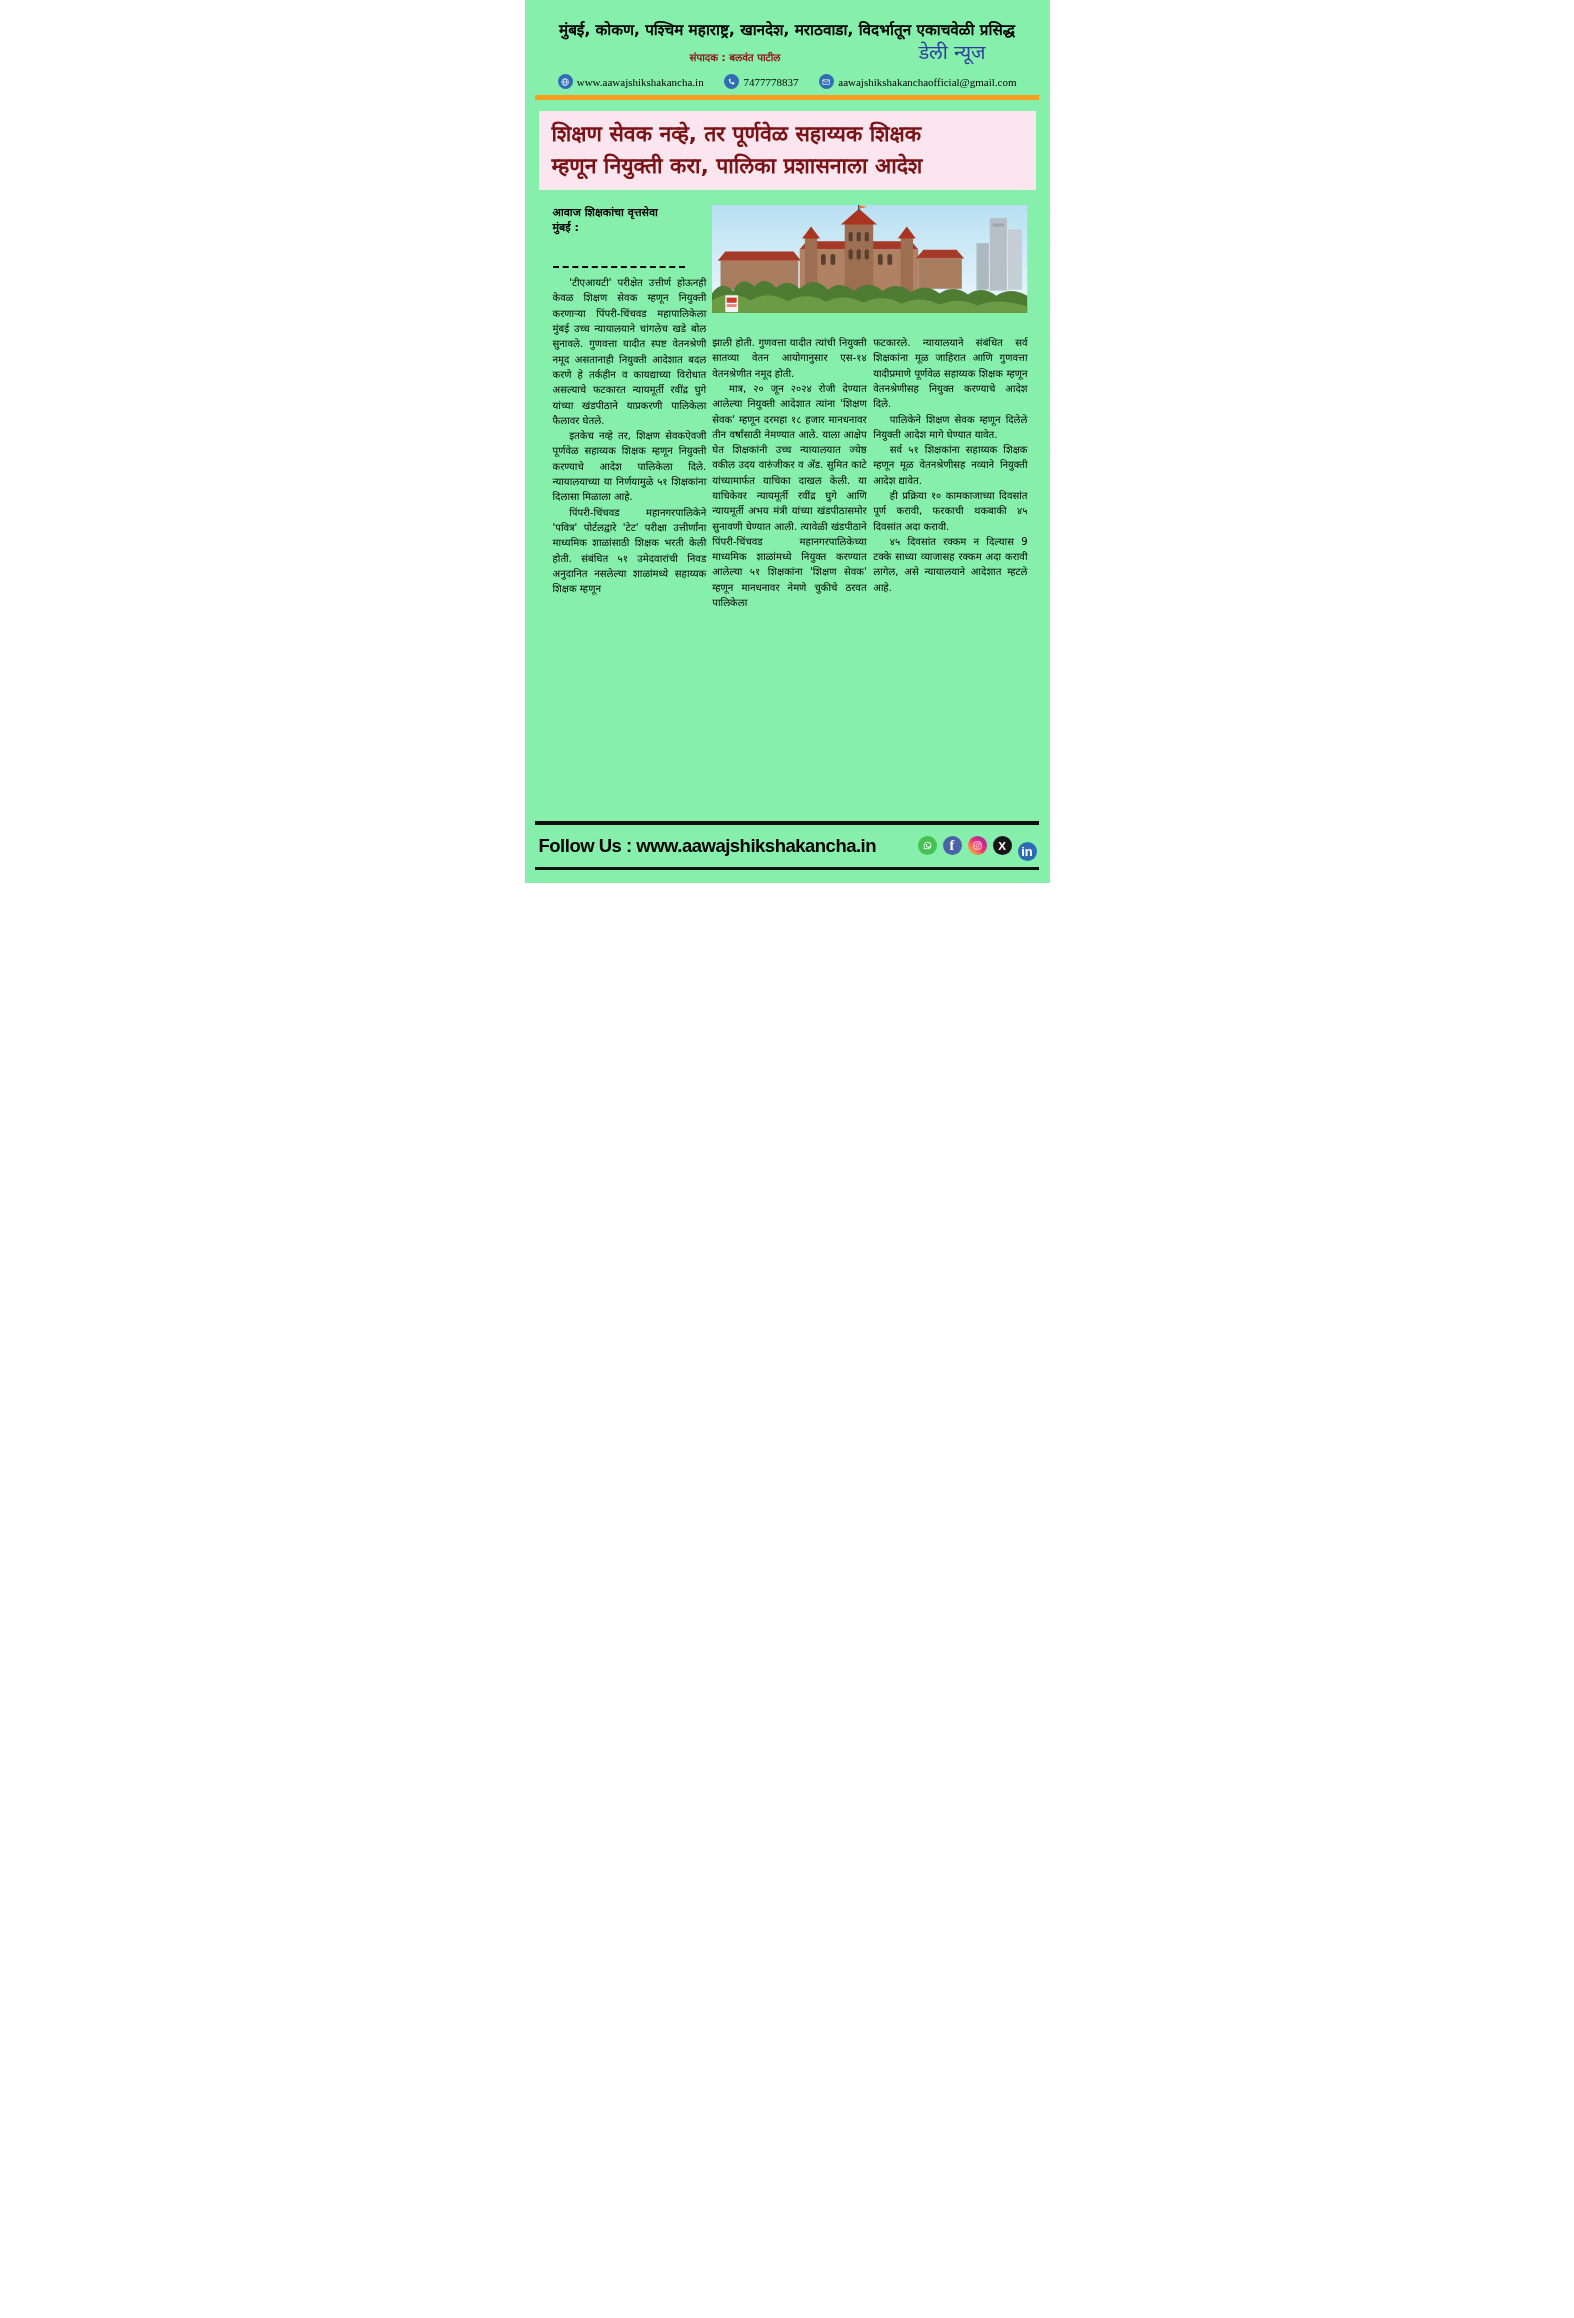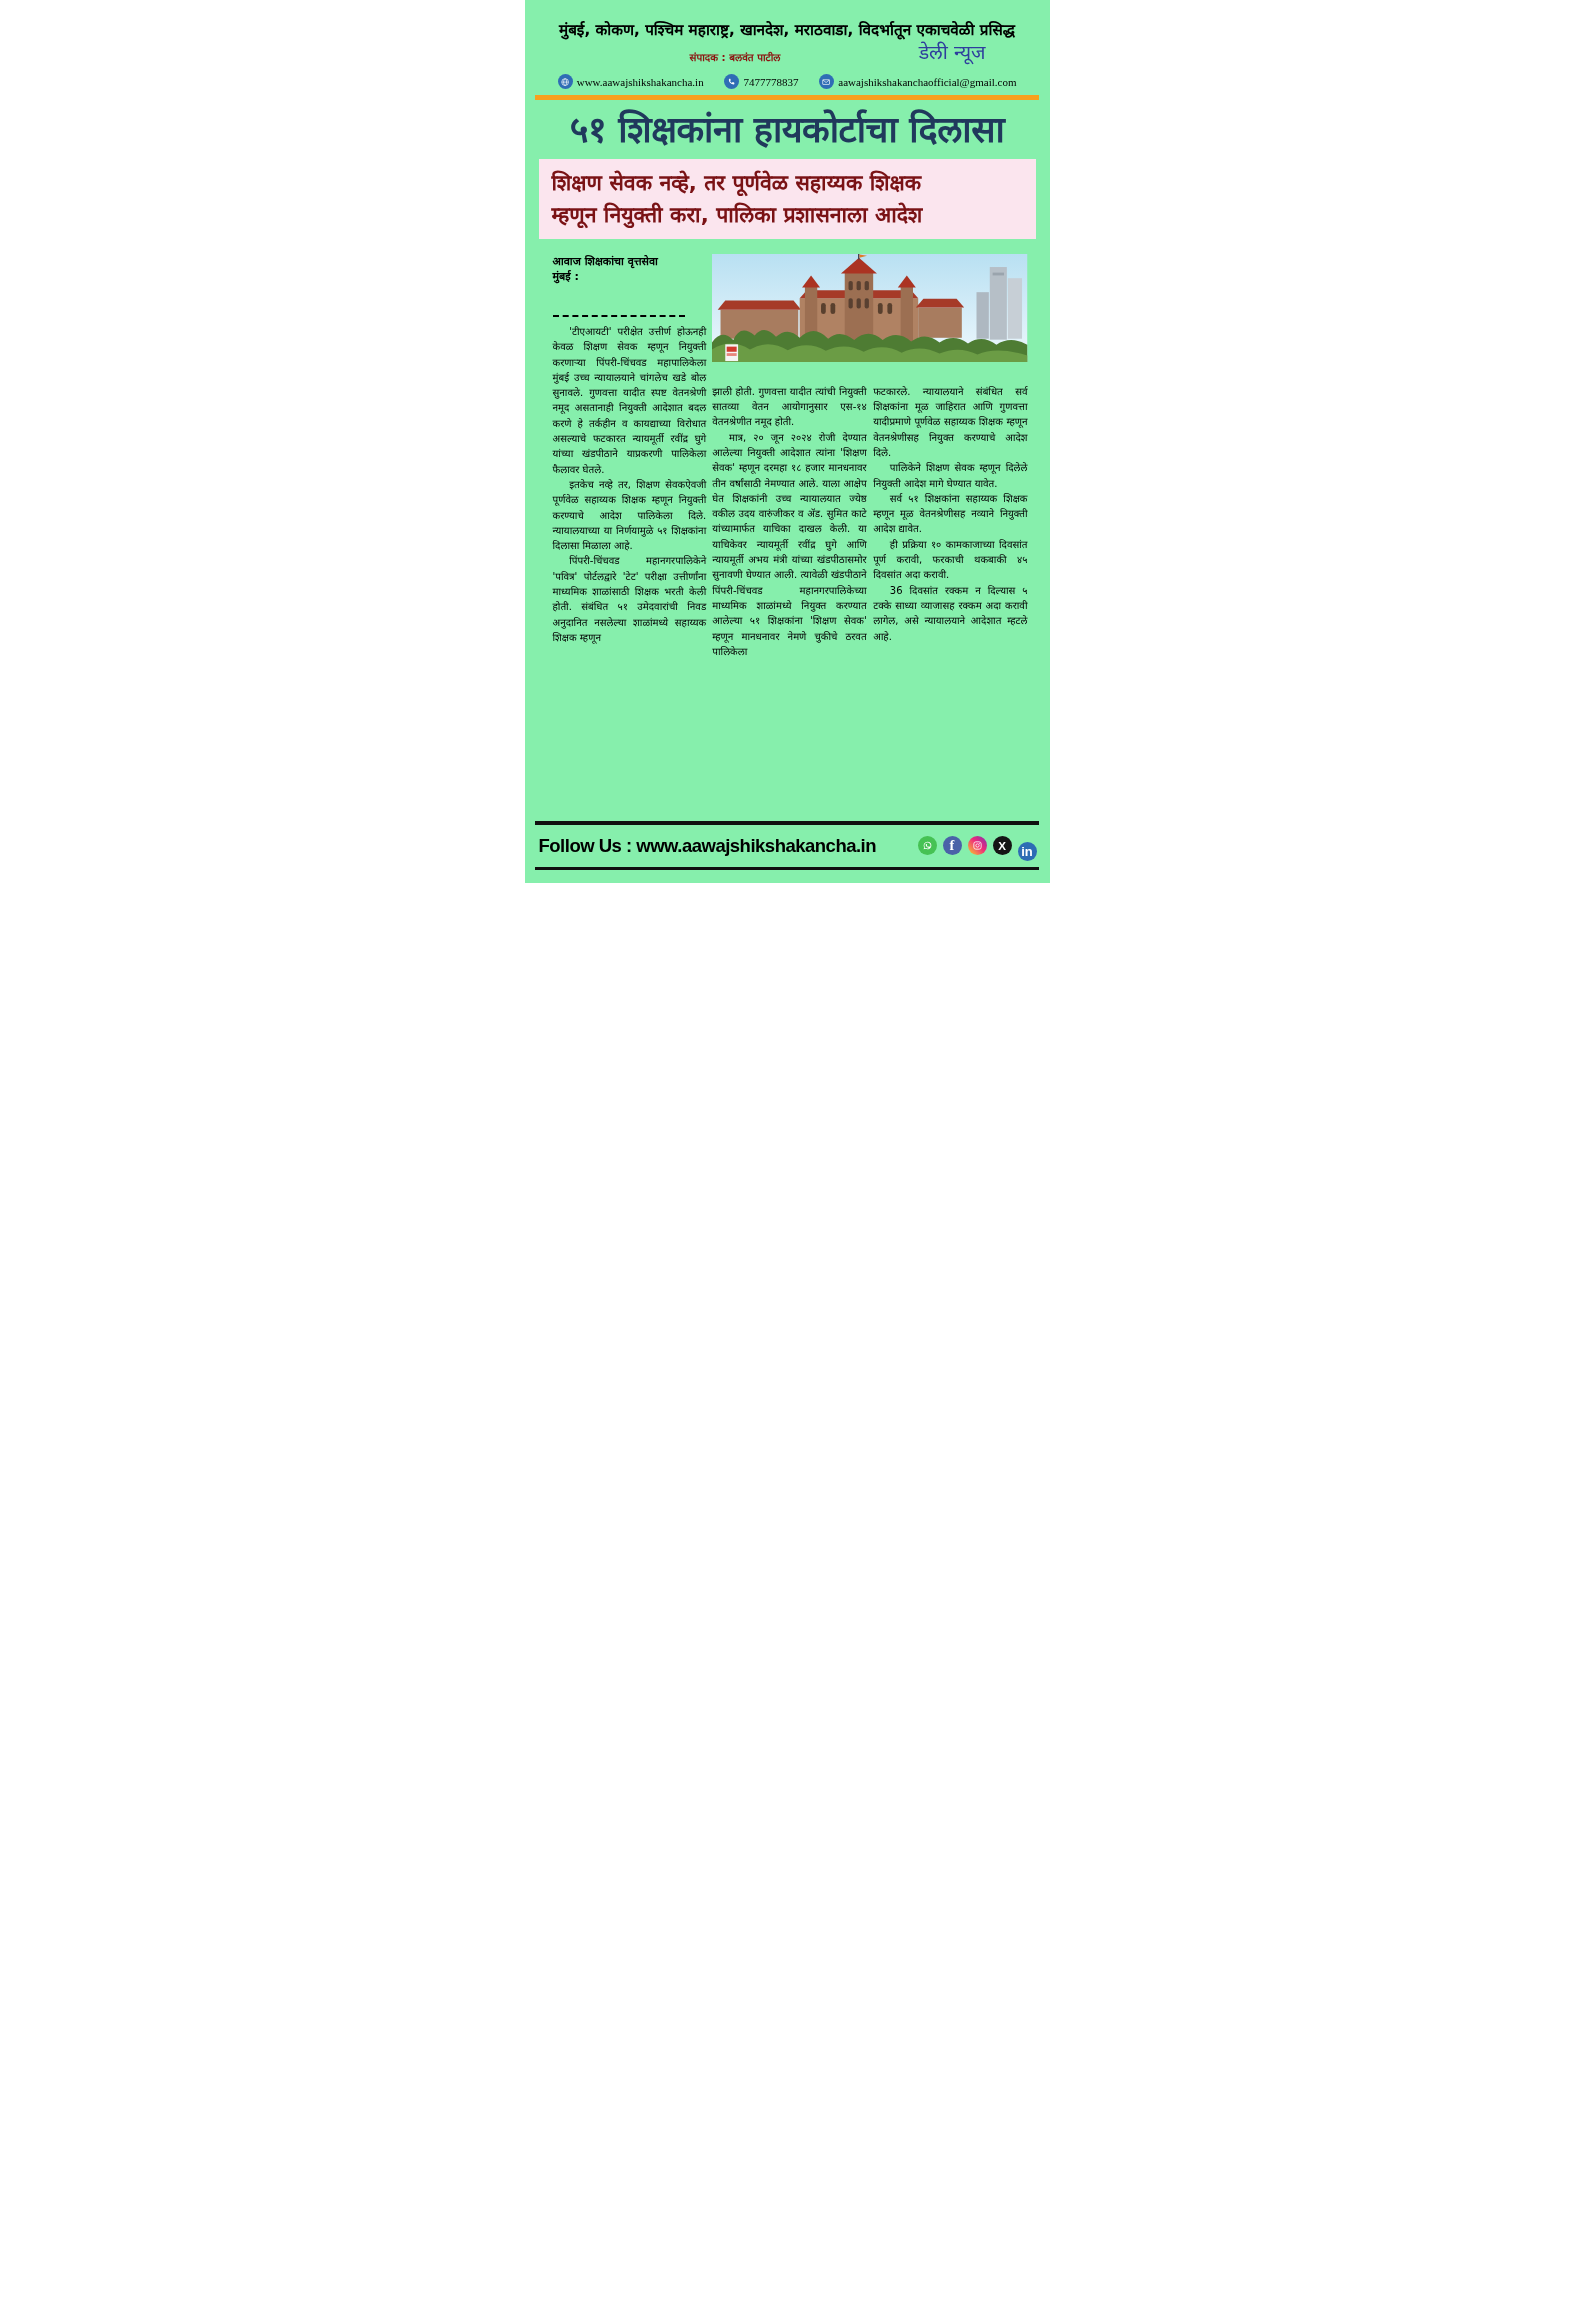--- a/index.html
+++ b/index.html
@@ -91,21 +91,20 @@
               <path d="M4.5 7l7.5 6 7.5-6"></path>
             </g>
           </svg>
       </span>
       <span>aawajshikshakanchaofficial@gmail.com</span>
     </div>
   </div>
 
   <div class="orange-bar"></div>
 
-  <div class="headline">५१ शिक्षकांना हायकोर्टाचा दिलासा</div>
   <div class="subhead">
     <div>शिक्षण सेवक नव्हे, तर पूर्णवेळ सहाय्यक शिक्षक</div>
     <div>म्हणून नियुक्ती करा, पालिका प्रशासनाला आदेश</div>
   </div>
 
   <div class="article">
 
     <div class="col">
       <div class="byline">आवाज शिक्षकांचा वृत्तसेवा</div>
       <div class="byline">मुंबई :</div>
@@ -177,21 +176,21 @@
               <p>झाली होती. गुणवत्ता यादीत त्यांची नियुक्ती सातव्या वेतन आयोगानुसार एस-१४ वेतनश्रेणीत नमूद होती.</p>
               <p>मात्र, २० जून २०२४ रोजी देण्यात आलेल्या नियुक्ती आदेशात त्यांना 'शिक्षण सेवक' म्हणून दरमहा १८ हजार मानधनावर तीन वर्षांसाठी नेमण्यात आले. याला आक्षेप घेत शिक्षकांनी उच्च न्यायालयात ज्येष्ठ वकील उदय वारुंजीकर व ॲड. सुमित काटे यांच्यामार्फत याचिका दाखल केली. या याचिकेवर न्यायमूर्ती रवींद्र घुगे आणि न्यायमूर्ती अभय मंत्री यांच्या खंडपीठासमोर सुनावणी घेण्यात आली. त्यावेळी खंडपीठाने पिंपरी-चिंचवड महानगरपालिकेच्या माध्यमिक शाळांमध्ये नियुक्त करण्यात आलेल्या ५१ शिक्षकांना 'शिक्षण सेवक' म्हणून मानधनावर नेमणे चुकीचे ठरवत पालिकेला</p>
             </div>
         </div>
         <div class="col cont">
           <div>
               <p>फटकारले. न्यायालयाने संबंधित सर्व शिक्षकांना मूळ जाहिरात आणि गुणवत्ता यादीप्रमाणे पूर्णवेळ सहाय्यक शिक्षक म्हणून वेतनश्रेणीसह नियुक्त करण्याचे आदेश दिले.</p>
               <p>पालिकेने शिक्षण सेवक म्हणून दिलेले नियुक्ती आदेश मागे घेण्यात यावेत.</p>
               <p>सर्व ५१ शिक्षकांना सहाय्यक शिक्षक म्हणून मूळ वेतनश्रेणीसह नव्याने नियुक्ती आदेश द्यावेत.</p>
               <p>ही प्रक्रिया १० कामकाजाच्या दिवसांत पूर्ण करावी, फरकाची थकबाकी ४५ दिवसांत अदा करावी.</p>
-              <p>36 दिवसांत रक्कम न दिल्यास ५ टक्के साध्या व्याजासह रक्कम अदा करावी लागेल, असे न्यायालयाने आदेशात म्हटले आहे.</p>
+              <p>४५ दिवसांत रक्कम न दिल्यास 9 टक्के साध्या व्याजासह रक्कम अदा करावी लागेल, असे न्यायालयाने आदेशात म्हटले आहे.</p>
             </div>
         </div>
       </div>
     </div>
   </div>
 
   <div class="footer">
     <div class="footer-rule"></div>
     <div class="footer-band">
       <div class="follow">Follow Us : www.aawajshikshakancha.in</div>

